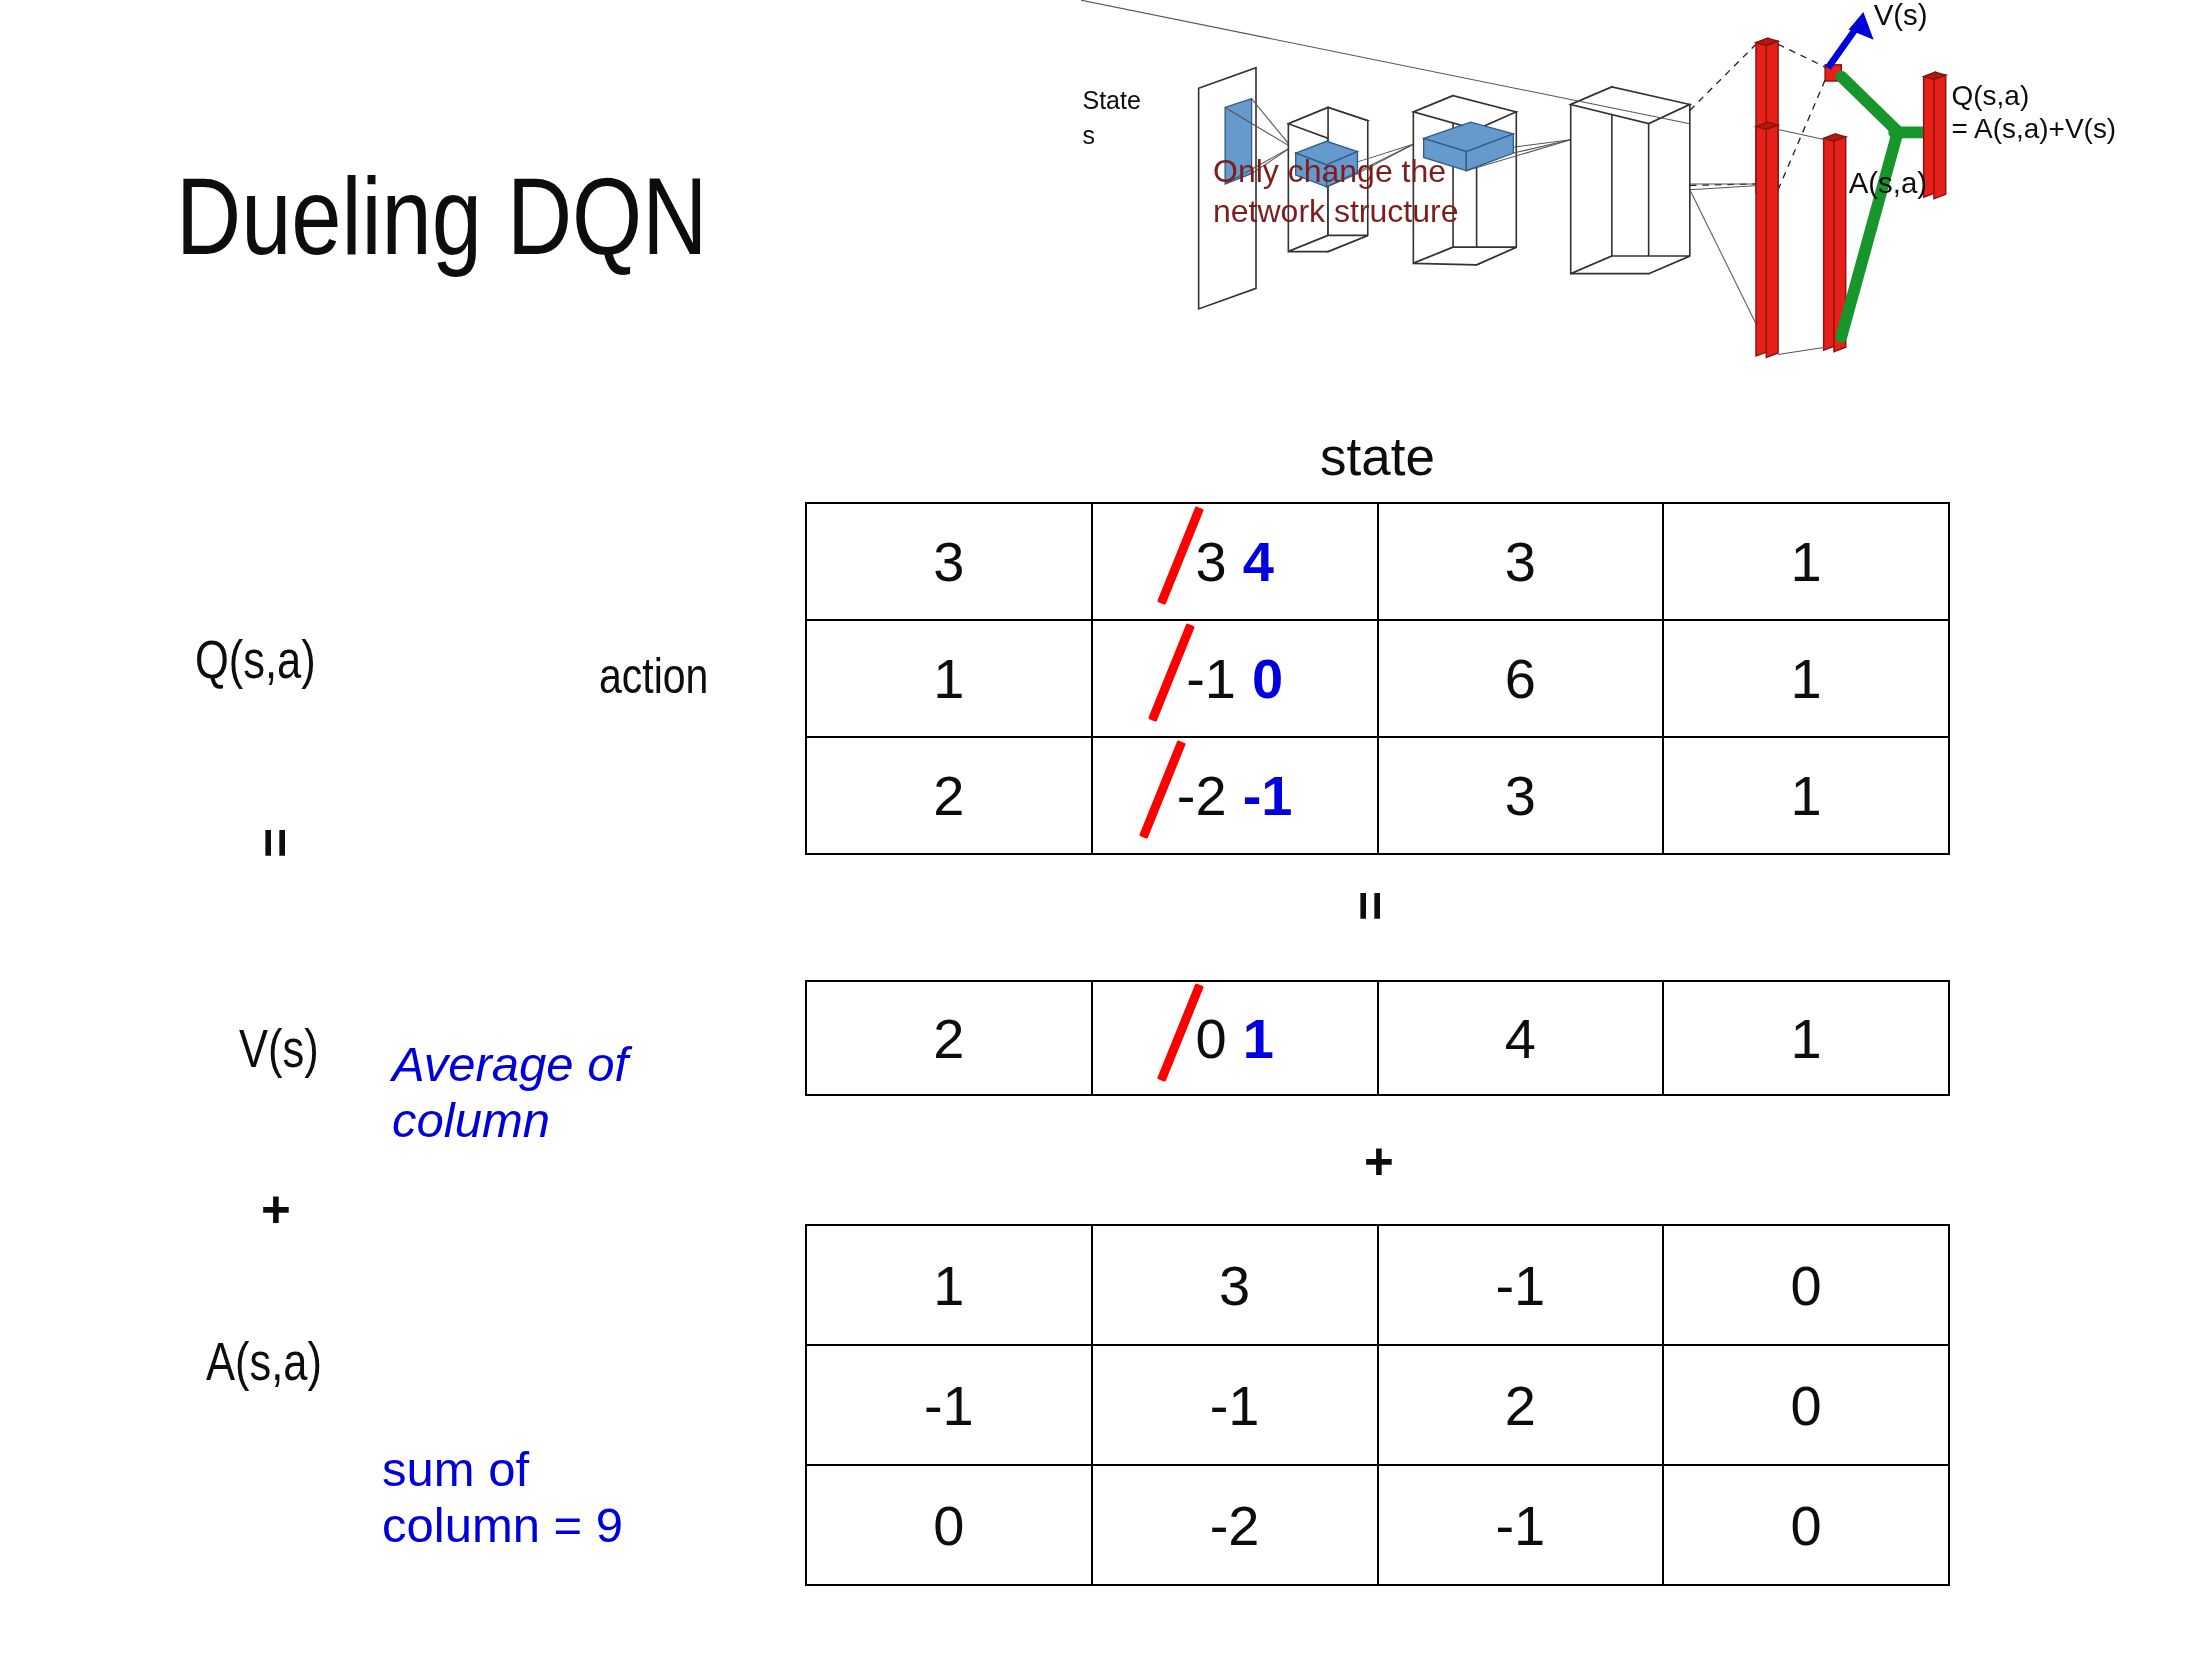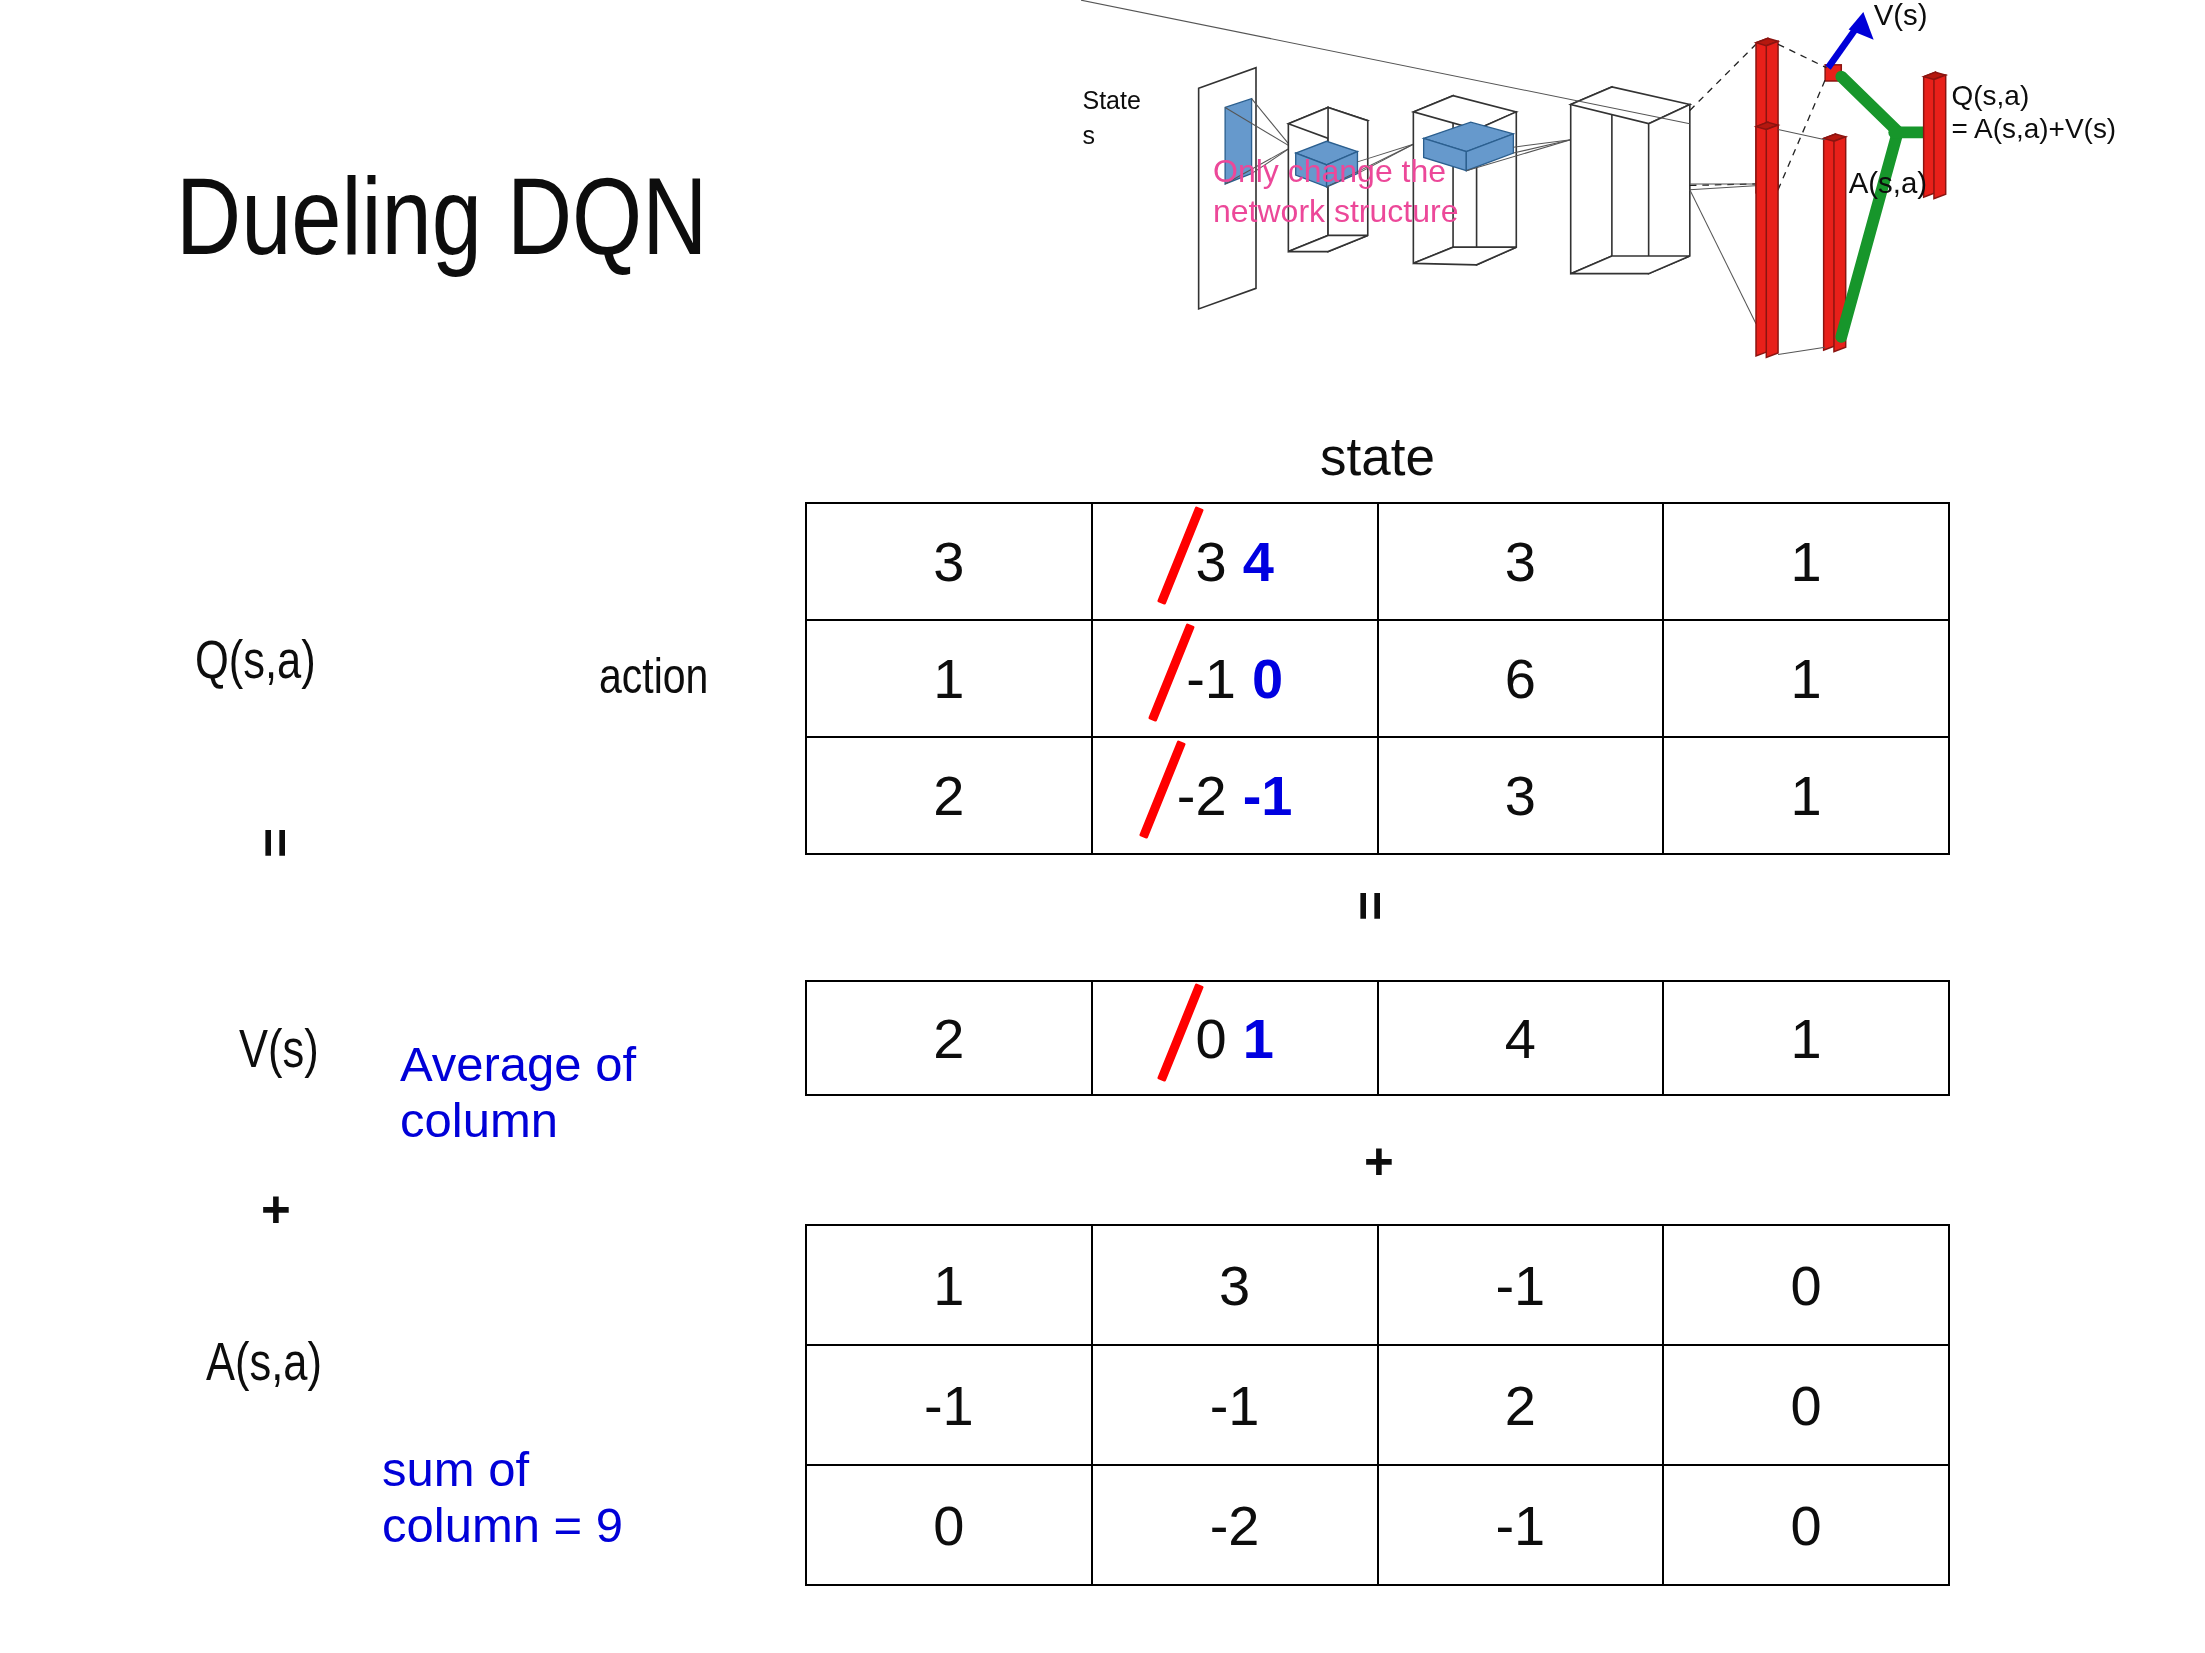--- a/index.html
+++ b/index.html
@@ -90,21 +90,21 @@
   }
 
   
   .annot-blue {
     position: absolute;
     color: #0000d8;
     font-size: 49px;
     line-height: 1.15;
     white-space: pre-line;
   }
-  #annot-average { left: 400px; top: 1036px; }
+  #annot-average { left: 392px; top: 1036px; font-style: italic; }
   #annot-sum     { left: 382px; top: 1441px; }
 
   
   .grid {
     position: absolute;
     border-collapse: collapse;
     table-layout: fixed;
   }
   .grid td {
     border: 2.2px solid #000000;
@@ -266,21 +266,21 @@
     </g>
 
     <text x="2" y="148" font-family="Liberation Sans, sans-serif" font-size="34" fill="#0d0d0d">State</text>
     <text x="2" y="196" font-family="Liberation Sans, sans-serif" font-size="34" fill="#0d0d0d">s</text>
 
     <text x="1078" y="34" font-family="Liberation Sans, sans-serif" font-size="40" fill="#0d0d0d">V(s)</text>
     <text x="1044" y="262" font-family="Liberation Sans, sans-serif" font-size="40" fill="#0d0d0d">A(s,a)</text>
     <text x="1184" y="142" font-family="Liberation Sans, sans-serif" font-size="38" fill="#0d0d0d">Q(s,a)</text>
     <text x="1184" y="188" font-family="Liberation Sans, sans-serif" font-size="38" fill="#0d0d0d">= A(s,a)+V(s)</text>
   </svg>
-  <div style="position:absolute; left:132px; top:151px; color:#ec4899; font-size:32px; line-height:1.25; white-space:pre-line;">Only change the
+  <div style="position:absolute; left:132px; top:151px; color:#7f1d1d; font-size:32px; line-height:1.25; white-space:pre-line;">Only change the
 network structure</div>
 </div>
 
 <div id="state-label">state</div>
 
 <div class="side-label" id="label-q">Q(s,a)</div>
 <div class="side-label" id="label-action">action</div>
 <div class="op-left" id="op-eq-left">=</div>
 <div class="side-label" id="label-v">V(s)</div>
 <div class="op-left" id="op-plus-left">+</div>

